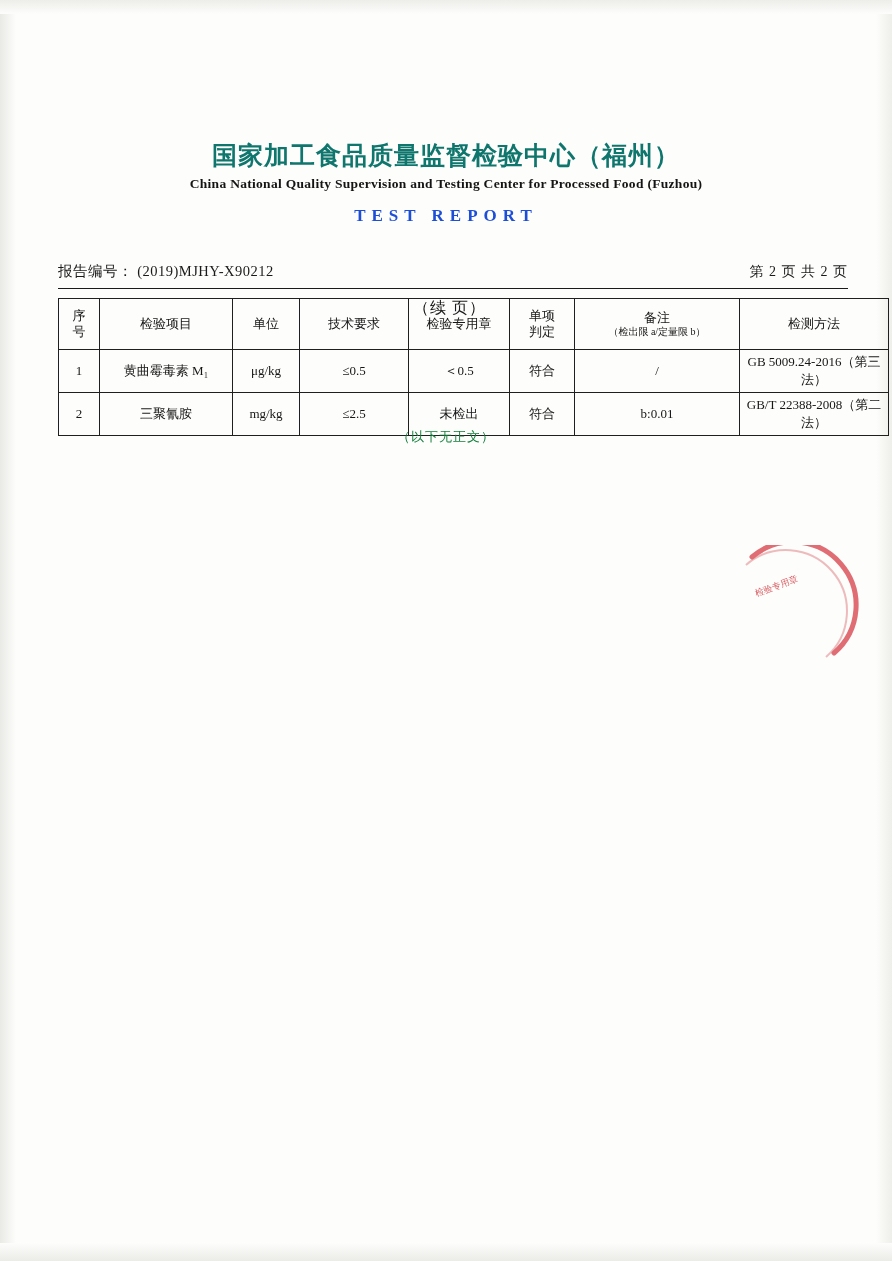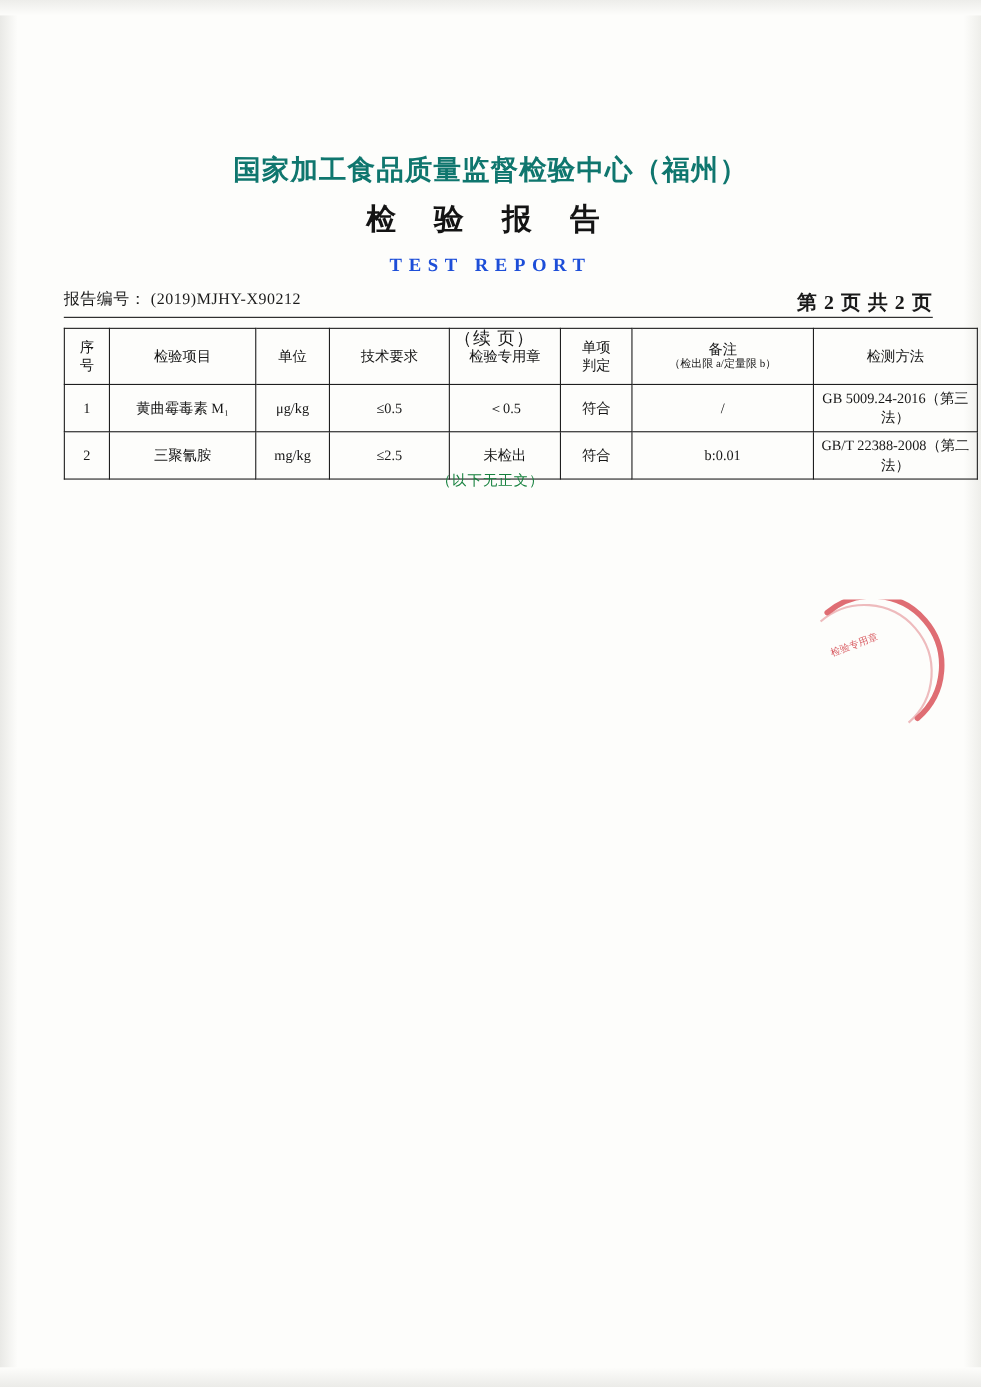--- a/index.html
+++ b/index.html
@@ -110,25 +110,24 @@
     top: 4px;
     font-size: 16px;
     color: #1a1a1a;
     letter-spacing: 1px;
     margin-top: 32px;
   }
   .page-no {
     position: absolute;
     right: 0;
     top: 1px;
-    font-size: 18px;
+    font-size: 14px;
     color: #1a1a1a;
     letter-spacing: 1px;
     white-space: nowrap;
-    font-weight: bold;
   }
   .meta-rule {
     position: absolute;
     left: 58px;
     top: 288px;
     width: 790px;
     height: 1px;
     background: #1a1a1a;
   }
 
@@ -208,21 +207,21 @@
 <body>
 
 <div class="page">
   <div class="scan-edge-left"></div>
   <div class="scan-edge-right"></div>
   <div class="scan-edge-top"></div>
   <div class="scan-edge-bottom"></div>
 
   <div class="header">
     <div class="org-cn">国家加工食品质量监督检验中心（福州）</div>
-    <div class="doc-title-cn">检 验 报 告</div>
+    <div class="org-en">China National Quality Supervision and Testing Center for Processed Food (Fuzhou)</div>
     <div class="doc-title-en">TEST REPORT</div>
   </div>
 
   <div class="meta-row">
     <div class="report-no">
       <span>报告编号：</span>
       <span>(2019)MJHY-X90212</span>
     </div>
     <div class="continued">（续 页）</div>
     <div class="page-no">第 2 页  共 2 页</div>

